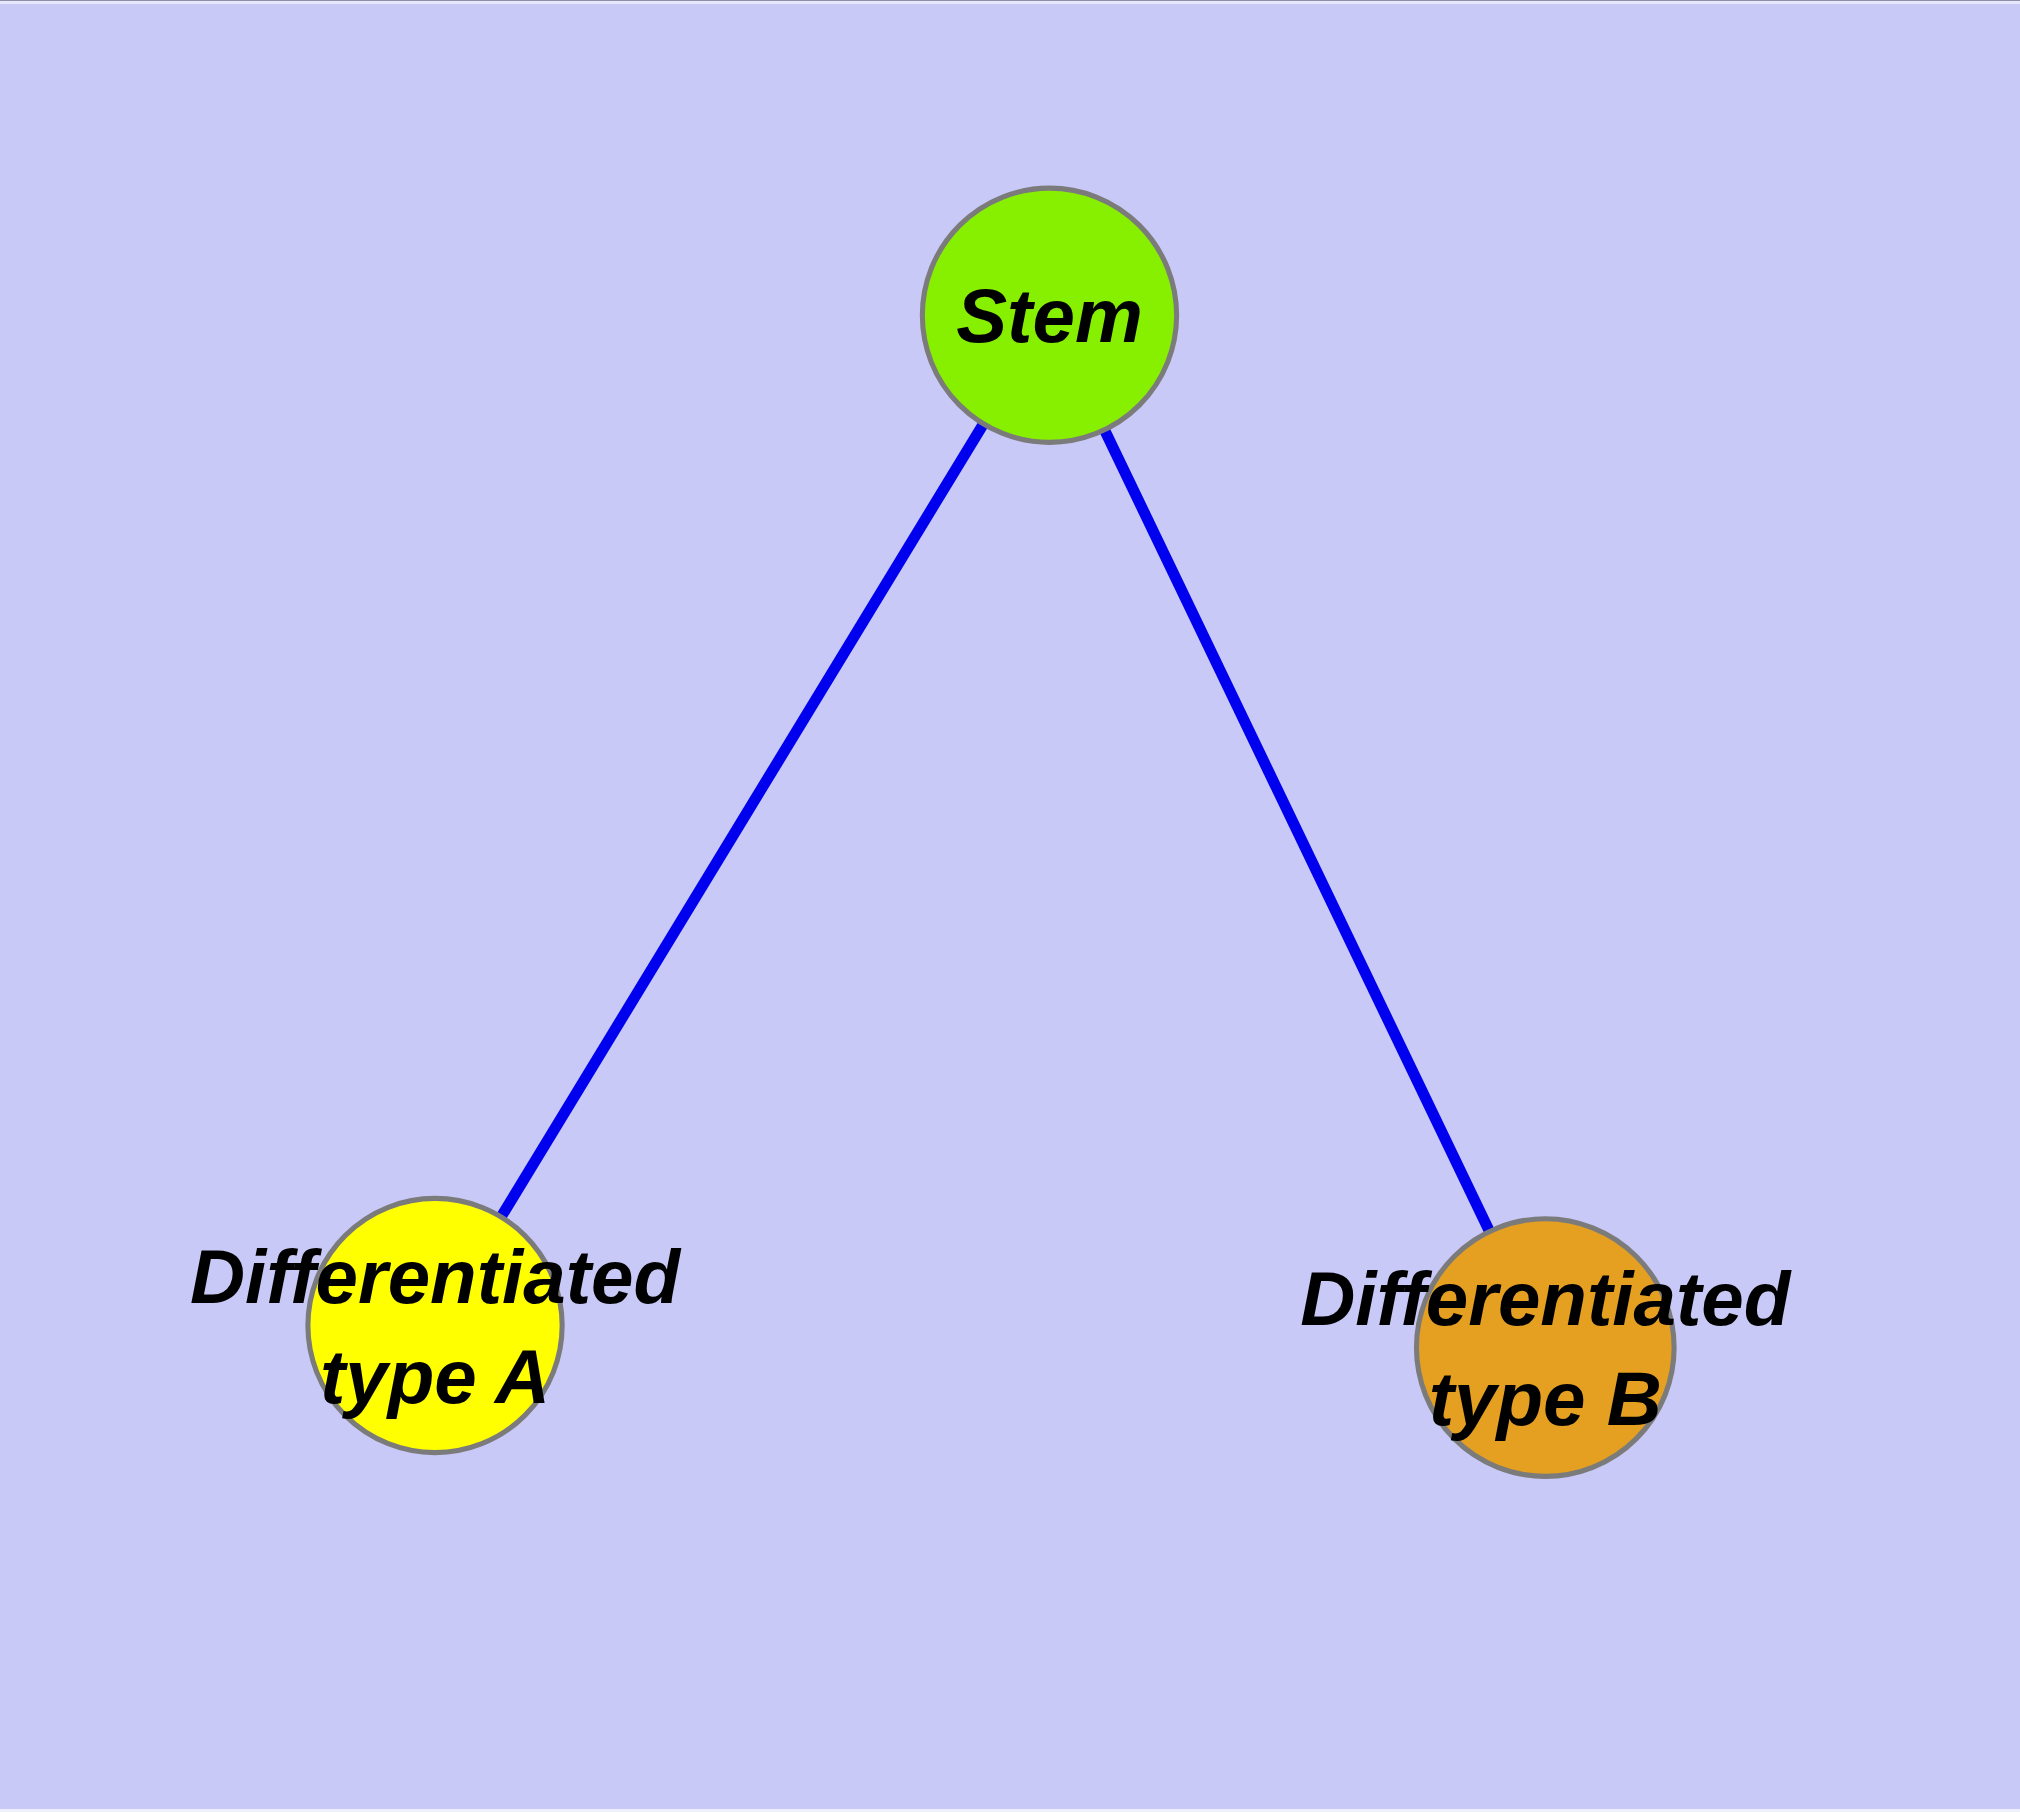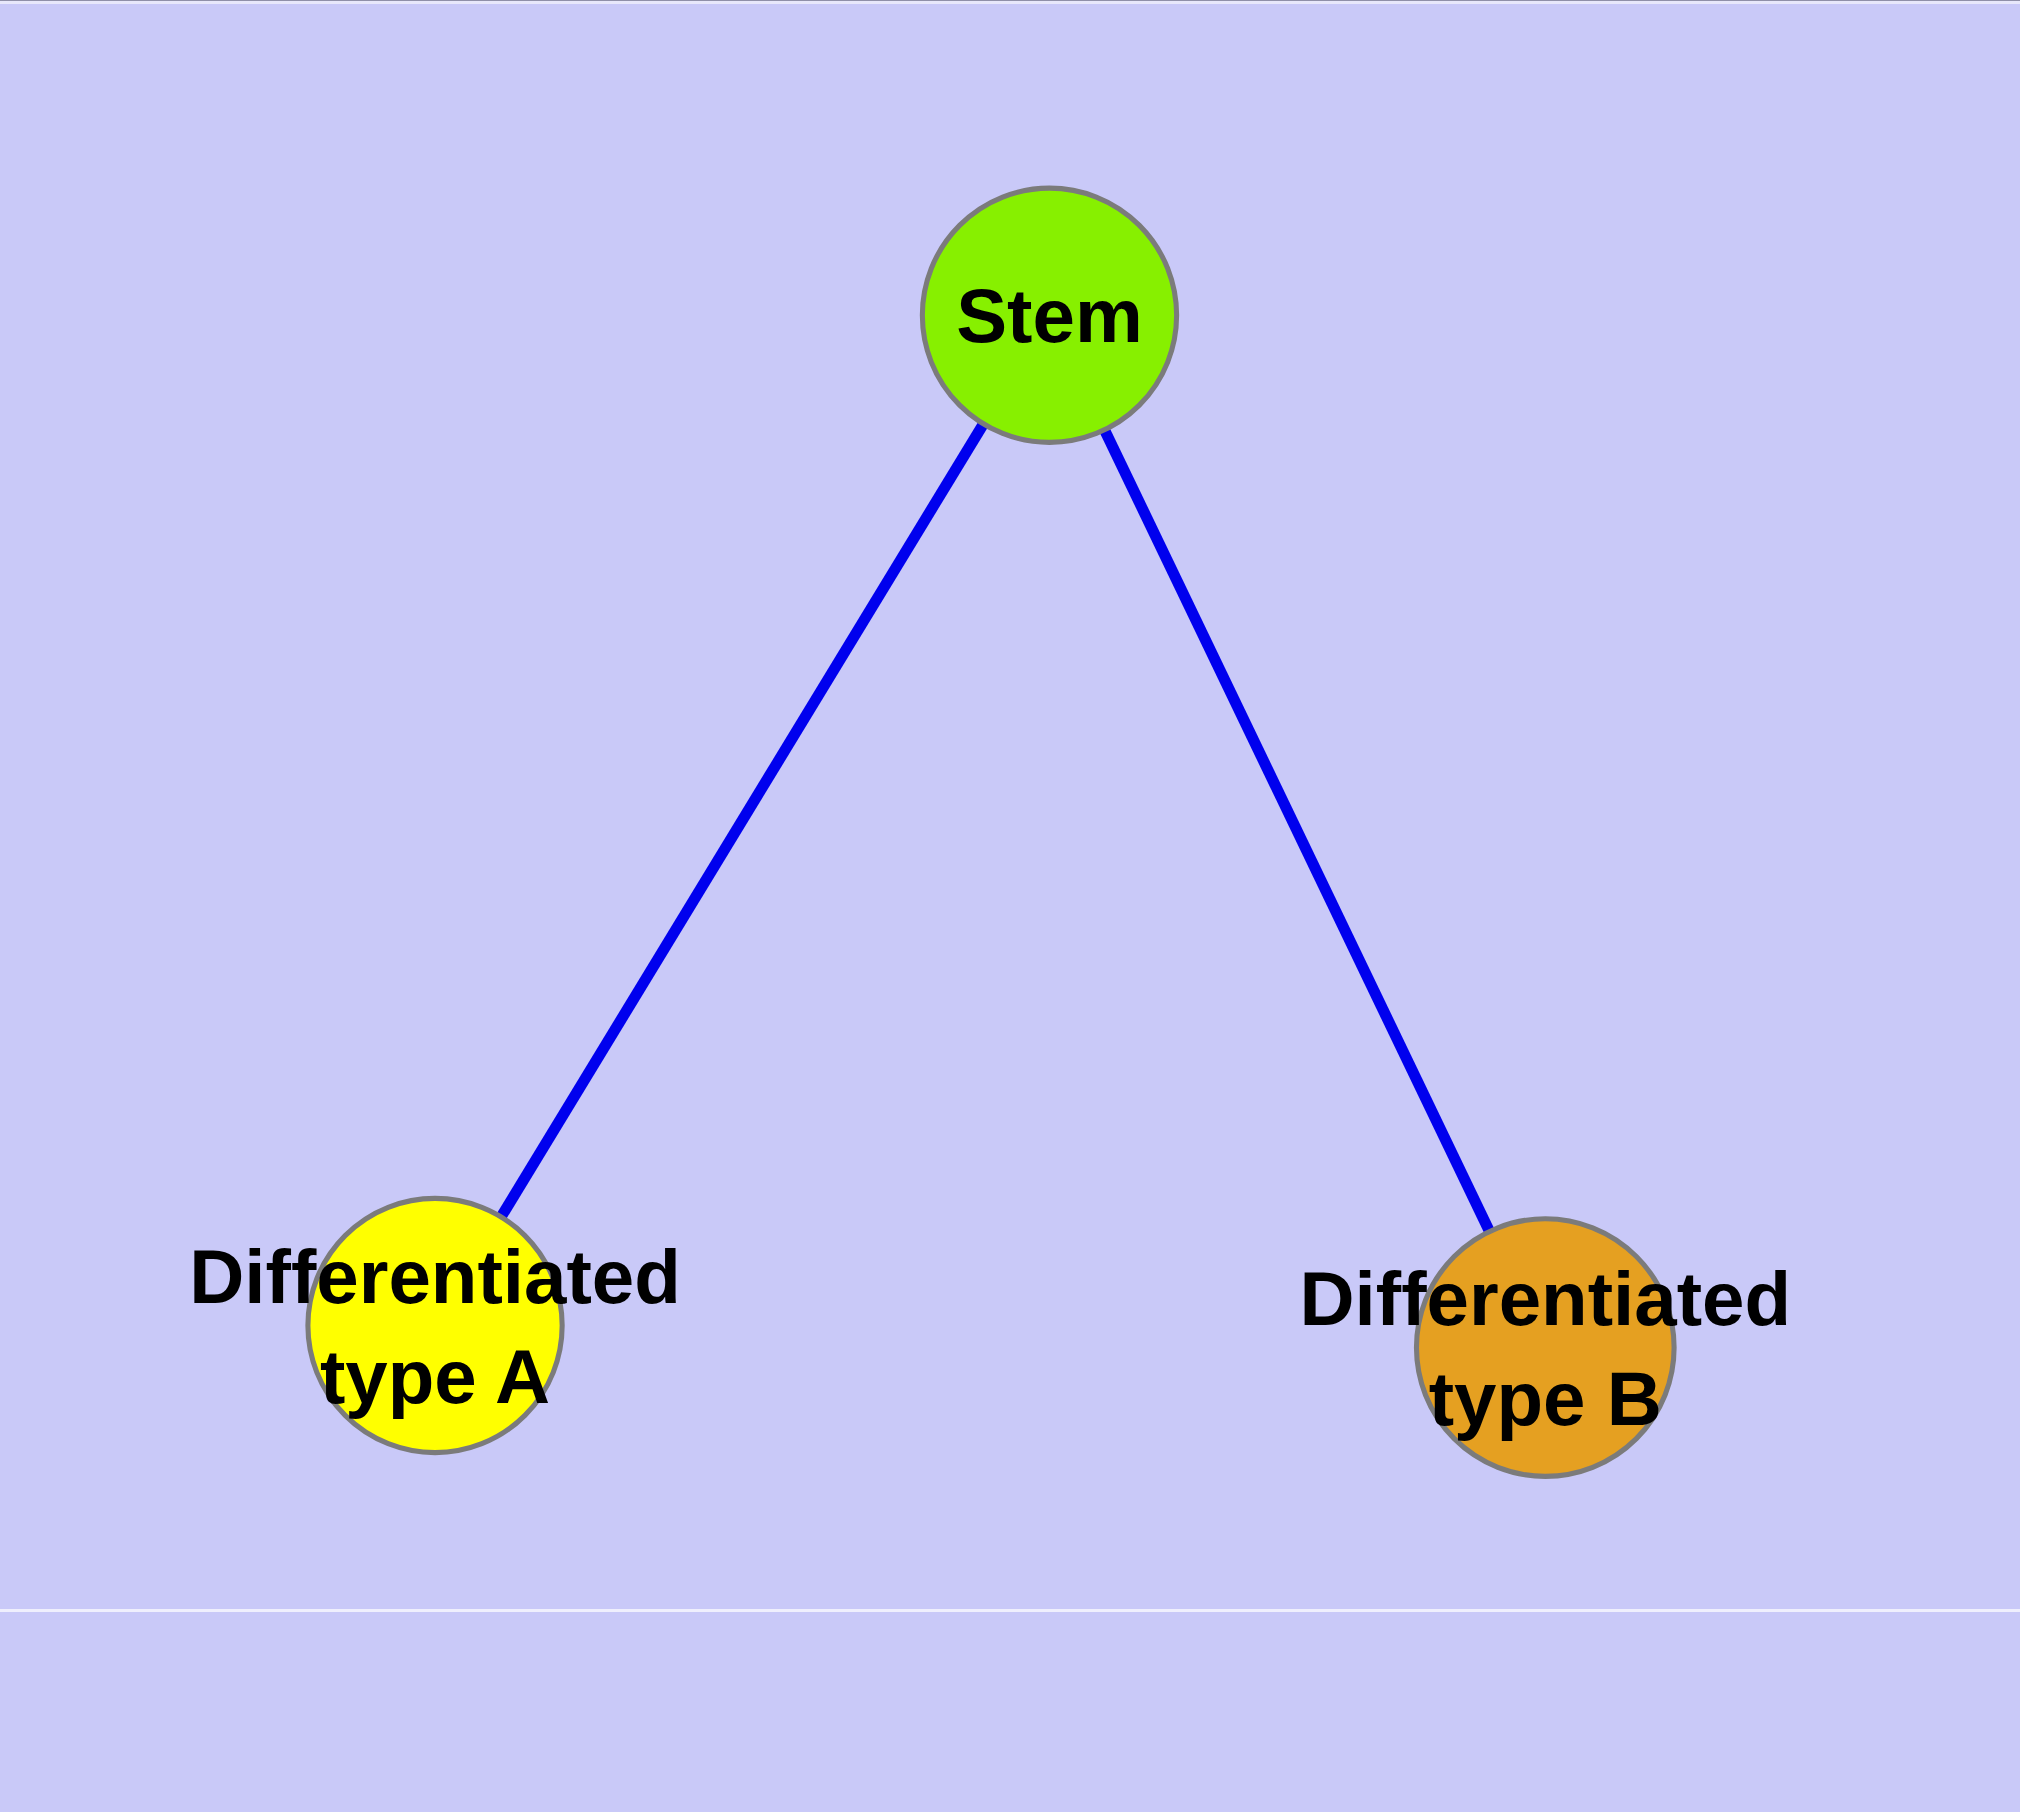--- a/index.html
+++ b/index.html
@@ -3,24 +3,25 @@
 <meta charset="utf-8">
 <style>
   html, body {
     margin: 0;
     padding: 0;
     background: #C9C9F8;
   }
   .stage {
     position: relative;
     width: 2021px;
-    height: 1612px;
+    height: 1812px;
     background: #C9C9F8;
     overflow: hidden;
     font-family: "Liberation Sans", sans-serif;
+    font-style: italic;
   }
   .window-edge {
     position: absolute;
     left: 0;
     width: 100%;
     z-index: 5;
   }
   .window-edge.top {
     top: 0;
     height: 4.2px;

